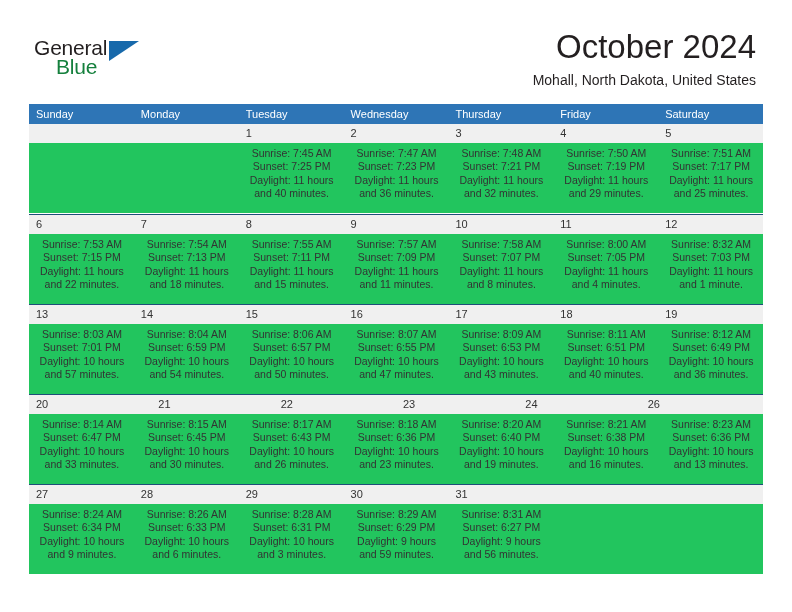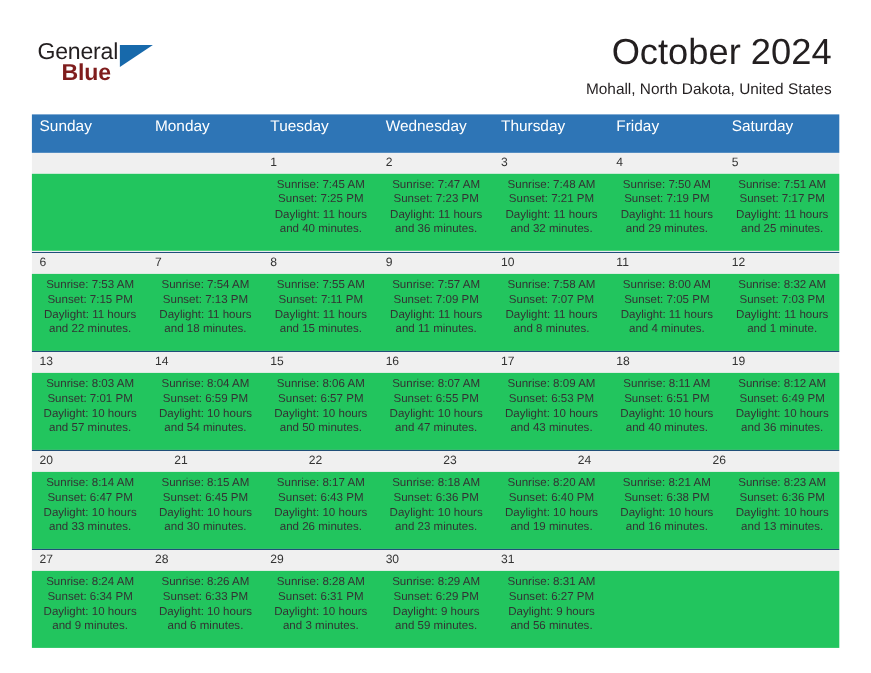--- a/index.html
+++ b/index.html
@@ -46,23 +46,22 @@
     letter-spacing: -0.2px;
     color: #231f20;
     font-family: "Liberation Sans", sans-serif;
   }
   .logo-blue {
     position: absolute;
     left: 22px;
     top: 19px;
     font-size: 21px;
     letter-spacing: -0.2px;
-    color: #7f1d1d;
+    color: #15803d;
     font-family: "Liberation Sans", sans-serif;
-    font-weight: bold;
   }
   .logo-triangle {
     position: absolute;
     left: 75px;
     top: 5px;
     width: 0;
     height: 0;
     border-left: 30px solid #1769ab;
     border-bottom: 20px solid transparent;
   }
@@ -96,24 +95,24 @@
     top: 104px;
     width: 734px;
   }
   .dow-row {
     display: flex;
     width: 100%;
     background: #2e75b6;
   }
   .dow-cell {
     flex: 1 1 0;
-    height: 35px;
+    height: 20px;
     line-height: 20px;
     color: #ffffff;
-    font-size: 14px;
+    font-size: 11px;
     padding-left: 7px;
     box-sizing: border-box;
     overflow: hidden;
     white-space: nowrap;
   }
 
   .week {
     position: relative;
     width: 100%;
     height: 90px;

